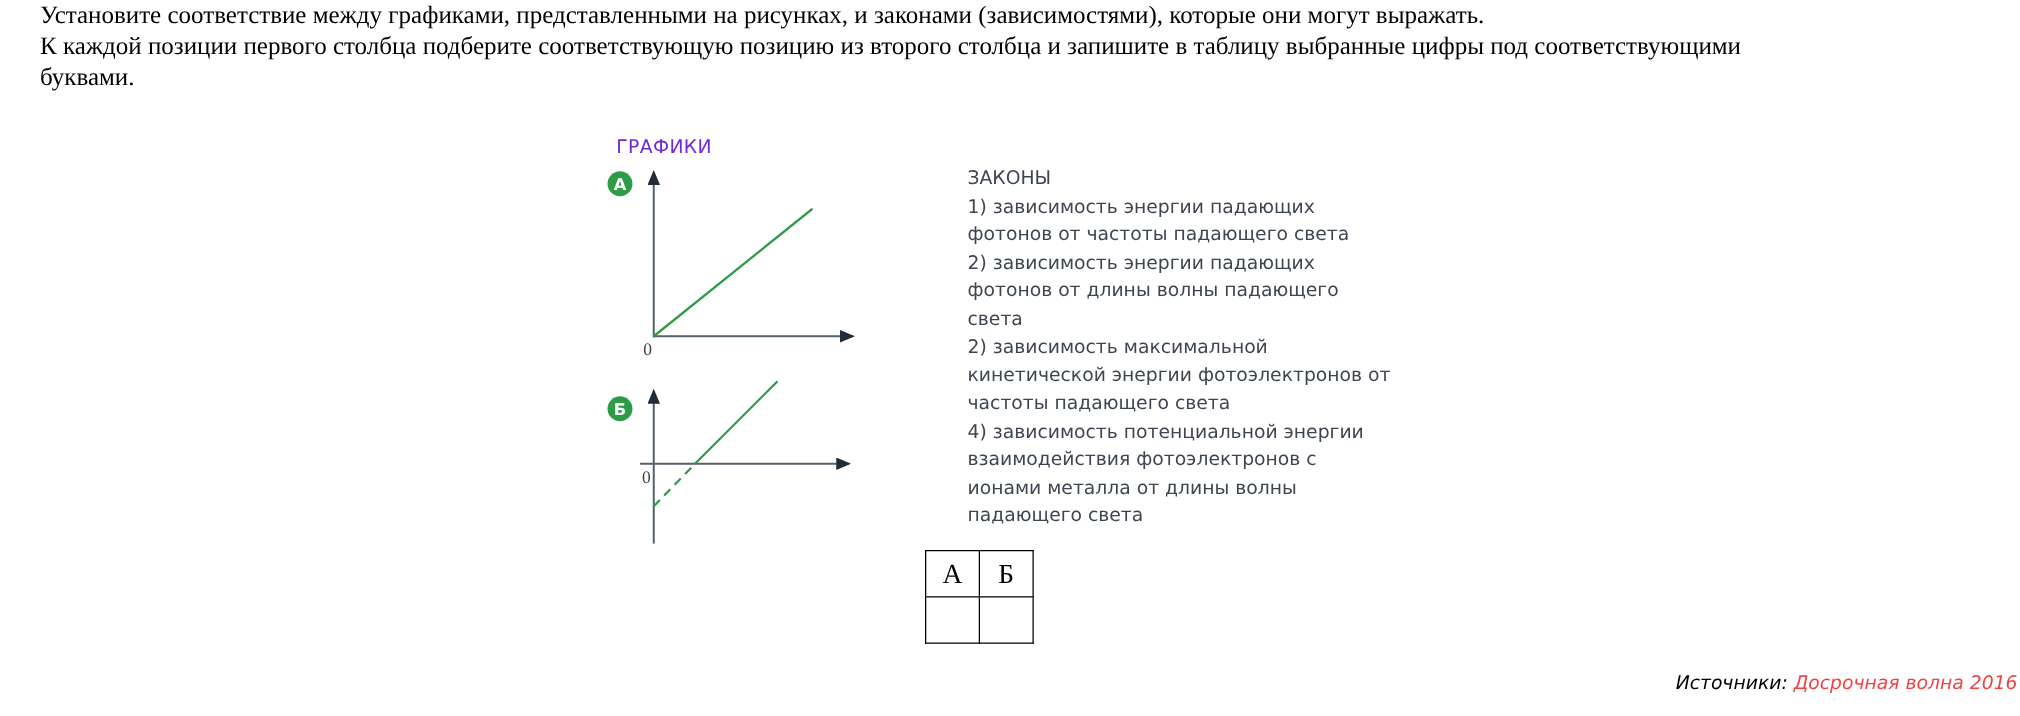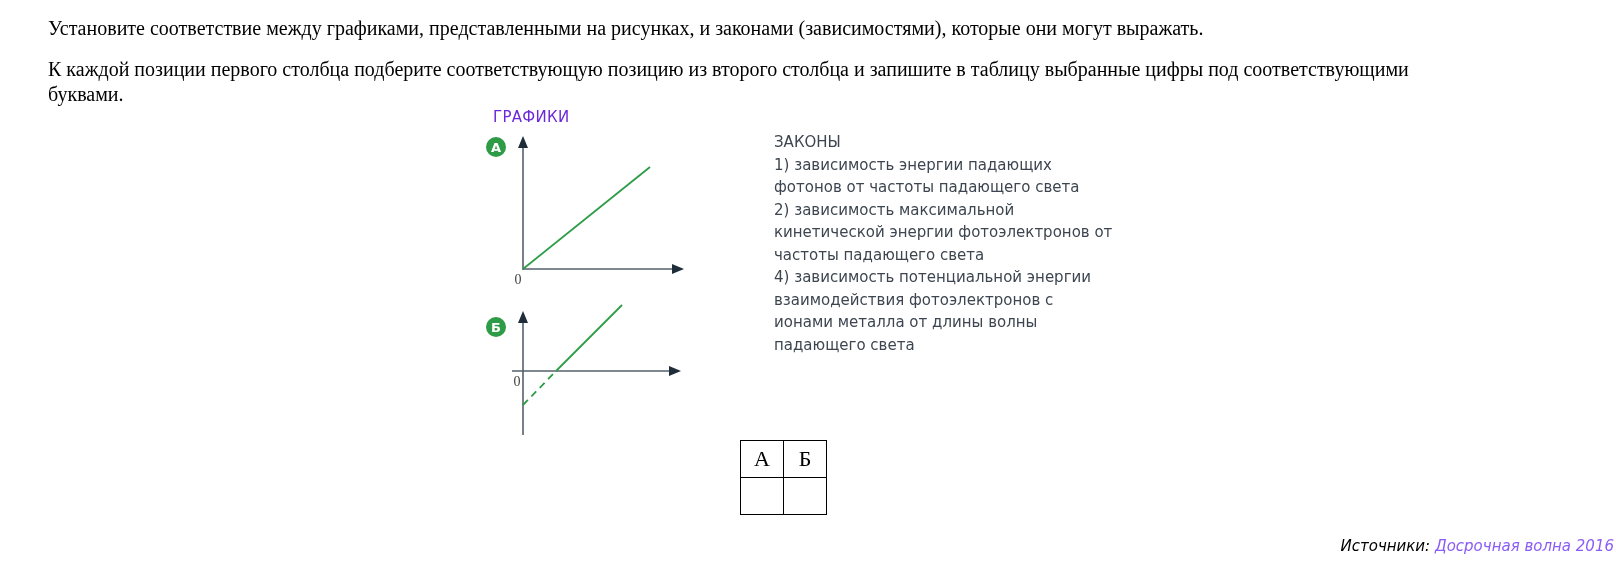--- a/index.html
+++ b/index.html
@@ -2,21 +2,21 @@
 <html><head>
 <meta charset="utf-8">
 <style>
   html, body { margin: 0; padding: 0; background: #ffffff; }
   body { width: 1616px; height: 573px; position: relative; overflow: hidden; }
   .task {
     position: absolute; left: 0; top: 0; width: 1440px;
     font-family: "Liberation Serif", "DejaVu Serif", serif;
     font-size: 20px; line-height: 25px; color: #000;
   }
-  .task p { margin: 16px; padding-left: 32px; }
+  .task p { margin: 0; padding-left: 32px; }
   .figure { position: absolute; left: 480px; top: 100px; width: 640px; height: 335px; }
   .figure svg { position: absolute; left: 0; top: 0; }
   .fig-title {
     position: absolute; left: 13px; top: 8px;
     font-family: "DejaVu Sans", sans-serif; font-size: 15px; color: #6d28d9; letter-spacing: 0.3px;
   }
   .laws {
     position: absolute; left: 294px; top: 31px; width: 340px;
     font-family: "DejaVu Sans", sans-serif; font-size: 15px; line-height: 22.5px; color: #3d4650;
   }
@@ -27,21 +27,21 @@
     font-family: "Liberation Serif", "DejaVu Serif", serif; font-size: 22px;
   }
   .answer-table td {
     border: 1.5px solid #000; width: 42px; height: 36px; text-align: center; padding: 0;
   }
   .source {
     position: absolute; right: 2px; top: 537px;
     font-family: "DejaVu Sans", sans-serif; font-style: italic; font-size: 15px;
   }
   .source .label { color: #000; }
-  .source .value { color: #8b5cf6; }
+  .source .value { color: #ef4444; }
 </style>
 </head>
 <body>
 
 <div class="task">
   <p>Установите соответствие между графиками, представленными на рисунках, и законами (зависимостями), которые они могут выражать.</p>
   <p>К каждой позиции первого столбца подберите соответствующую позицию из второго столбца и запишите в таблицу выбранные цифры под соответствующими буквами.</p>
 </div>
 
 <div class="figure">
@@ -68,20 +68,21 @@
       <line x1="32" y1="271" x2="199" y2="271" stroke="#55606b" stroke-width="1.6" marker-end="url(#arr)"></line>
       <line x1="43" y1="305" x2="76" y2="271" stroke="#2e9c47" stroke-width="1.8" stroke-dasharray="7,5"></line>
       <line x1="76" y1="271" x2="142" y2="205" stroke="#2e9c47" stroke-width="1.8"></line>
       <text x="37" y="286" text-anchor="middle" font-family="Liberation Serif, serif" font-size="14" fill="#444">0</text>
     </g>
   </svg>
   <div class="fig-title">ГРАФИКИ</div>
   <div class="laws">
     <div>ЗАКОНЫ</div>
     <div>1) зависимость энергии падающих фотонов от частоты падающего света</div>
+    <div>2) зависимость энергии падающих фотонов от длины волны падающего света</div>
     <div>2) зависимость максимальной кинетической энергии фотоэлектронов от частоты падающего света</div>
     <div>4) зависимость потенциальной энергии взаимодействия фотоэлектронов с ионами металла от длины волны падающего света</div>
   </div>
 </div>
 
 <table class="answer-table">
   <tbody>
       <tr>
     <td>А</td>
     <td>Б</td>

